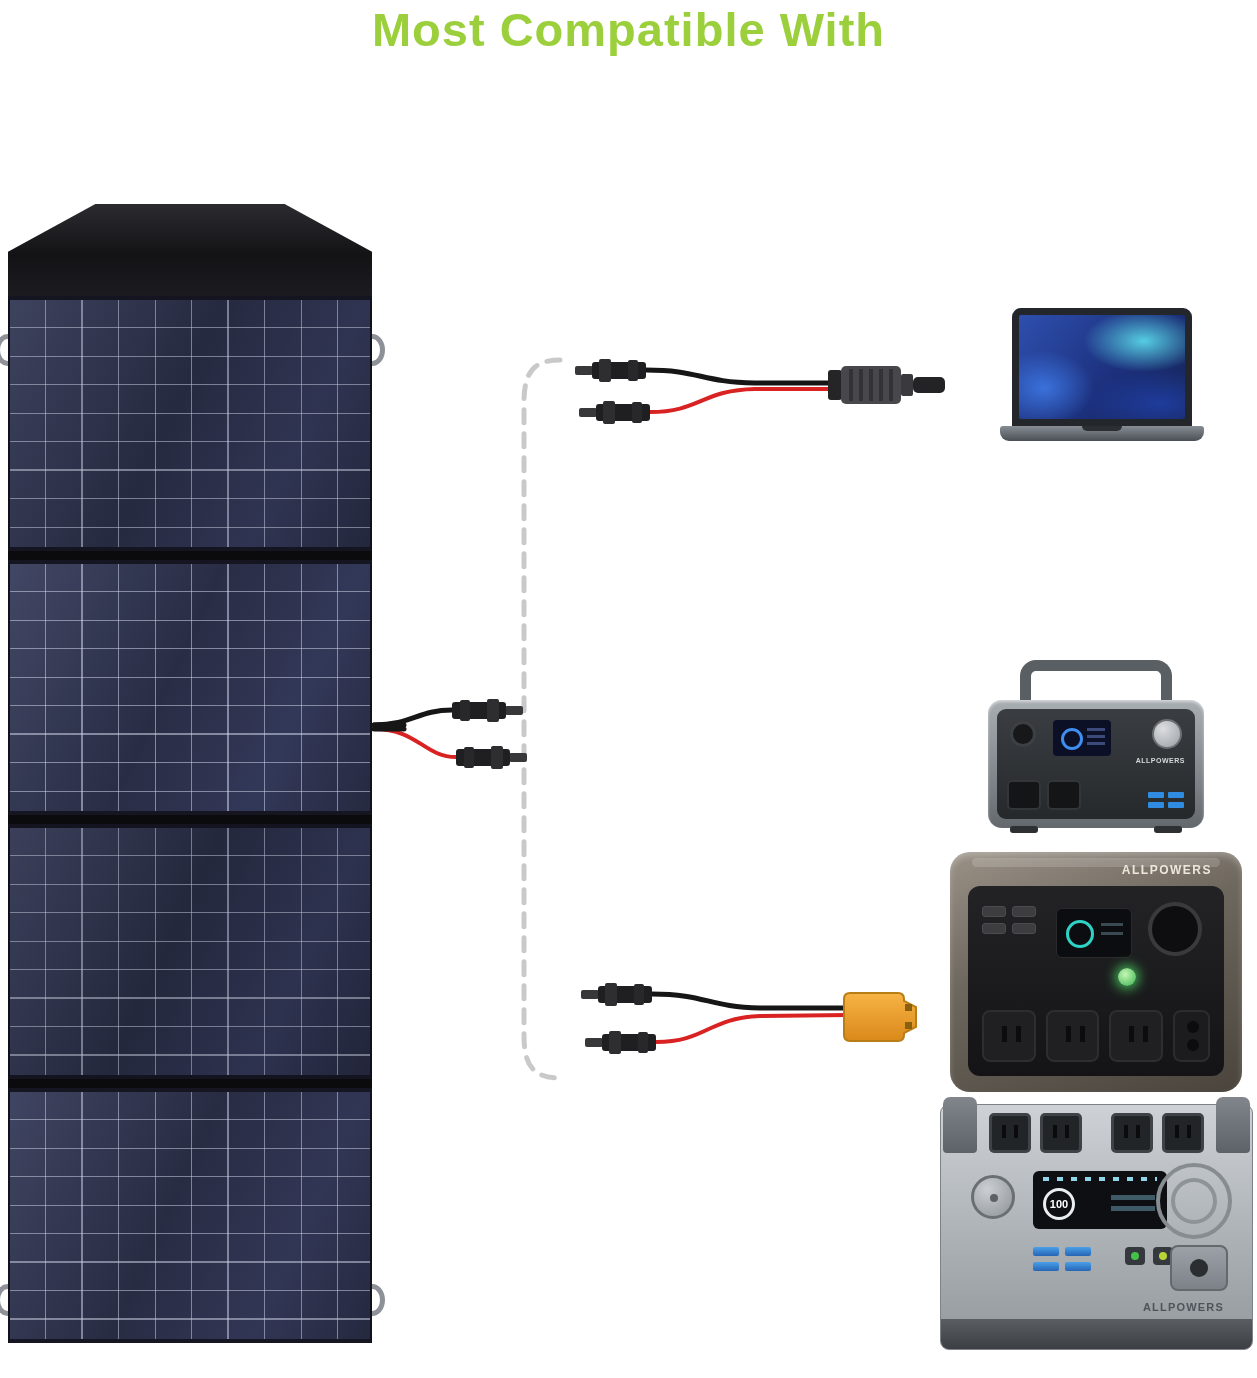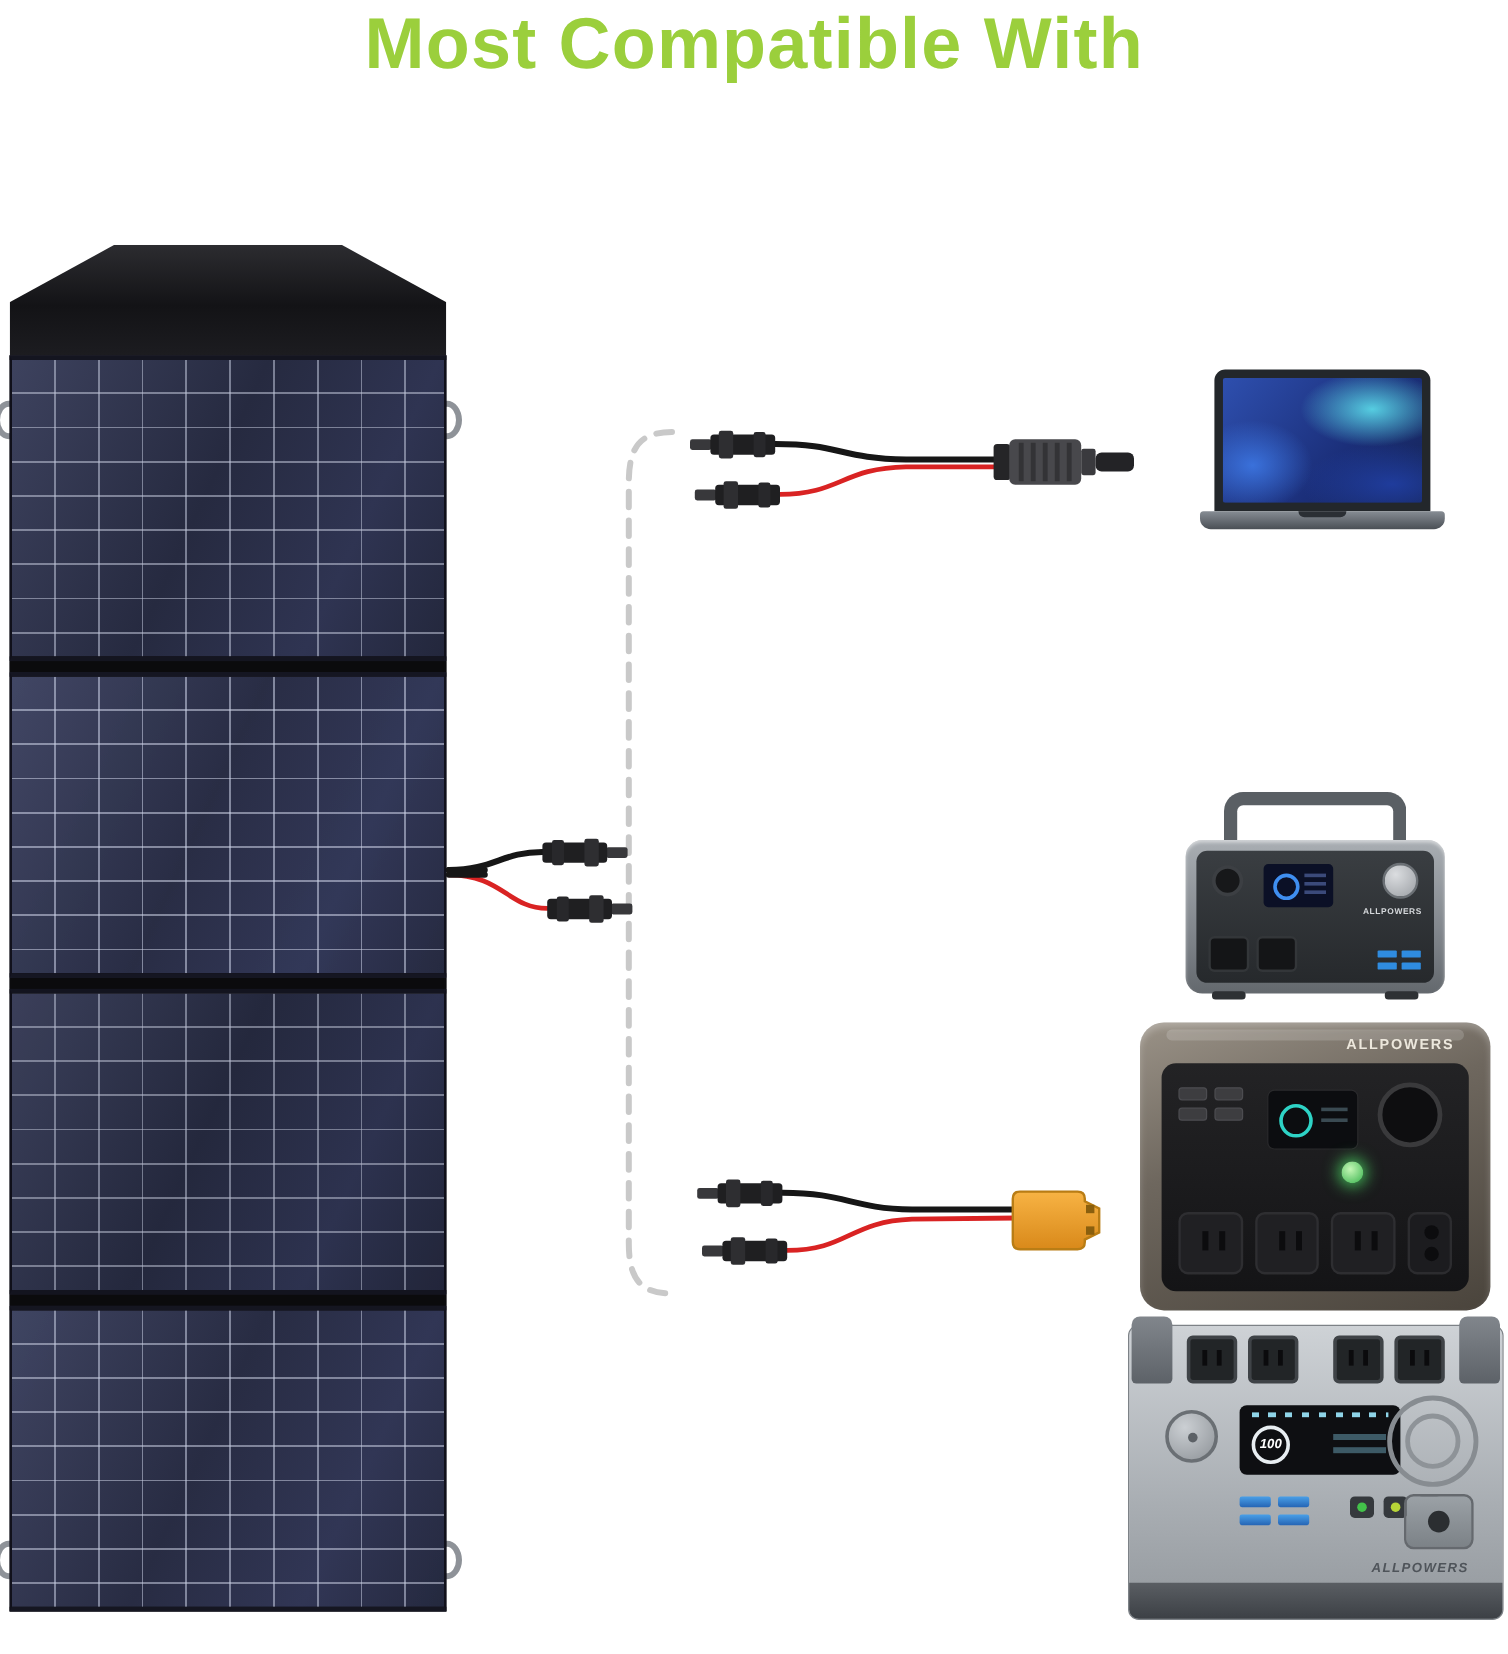--- a/index.html
+++ b/index.html
@@ -1,21 +1,21 @@
 <!DOCTYPE html>
 <html><head>
 <meta charset="utf-8">
 <style>
   html,body{margin:0;padding:0;background:#fff;}
   .stage{position:relative;width:1257px;height:1378px;background:#fff;overflow:hidden;
          font-family:"Liberation Sans",sans-serif;}
 
   
   .title{position:absolute;top:2px;left:0;width:100%;text-align:center;
-         font-size:60px;font-weight:800;color:#9bcf3c;letter-spacing:1px;}
+         font-size:47px;font-weight:800;color:#9bcf3c;letter-spacing:1px;}
 
   
   .solar-panel{position:absolute;left:8px;top:204px;width:364px;}
   .panel-flap{height:92px;background:linear-gradient(180deg,#2c2c30,#131316 55%,#1c1c20);
               clip-path:polygon(0 100%,0 52%,24% 0,76% 0,100% 52%,100% 100%);}
   .panel-stack{position:relative;background:#0c0c0e;}
   .panel-section{position:relative;height:255px;box-sizing:border-box;
     border-top:4px solid #141520;border-bottom:4px solid #141520;
     border-left:2px solid #10101a;border-right:2px solid #10101a;
     background:
@@ -108,21 +108,21 @@
   .ps2-outlet::after{content:"";position:absolute;left:18px;top:14px;width:5px;height:16px;
               background:#0c0c0e;box-shadow:14px 0 0 #0c0c0e;}
   .ps2-side{width:40px;height:52px;background:#1c1c1f;border:2px solid #2c2c2f;border-radius:8px;
             box-sizing:border-box;position:relative;margin-left:auto;}
   .ps2-side::after{content:"";position:absolute;left:12px;top:9px;width:12px;height:12px;
             border-radius:50%;background:#0c0c0e;box-shadow:0 18px 0 #0c0c0e;}
 
   
   .ps3{position:absolute;left:940px;top:1104px;width:313px;height:246px;border-radius:9px;
        background:linear-gradient(180deg,#ced2d6,#a9aeb3 60%,#93989d);
-       border:1px solid #7d8287;box-sizing:border-box;font-style:italic;}
+       border:1px solid #7d8287;box-sizing:border-box;}
   .ps3-pillar{position:absolute;top:-8px;width:34px;height:56px;border-radius:7px 7px 4px 4px;
        background:linear-gradient(180deg,#81868c,#5d6268);}
   .ps3-pillar.left{left:2px;} .ps3-pillar.right{right:2px;}
   .ps3-outlet-row{position:absolute;top:8px;left:48px;right:48px;height:46px;display:flex;
        justify-content:space-between;}
   .ps3-outlet-group{display:flex;gap:9px;}
   .ps3-outlet{width:42px;height:40px;background:#222527;border:3px solid #3f4347;border-radius:5px;
        box-sizing:border-box;position:relative;}
   .ps3-outlet::after{content:"";position:absolute;left:10px;top:9px;width:4px;height:13px;
        background:#0b0b0d;box-shadow:12px 0 0 #0b0b0d;}

